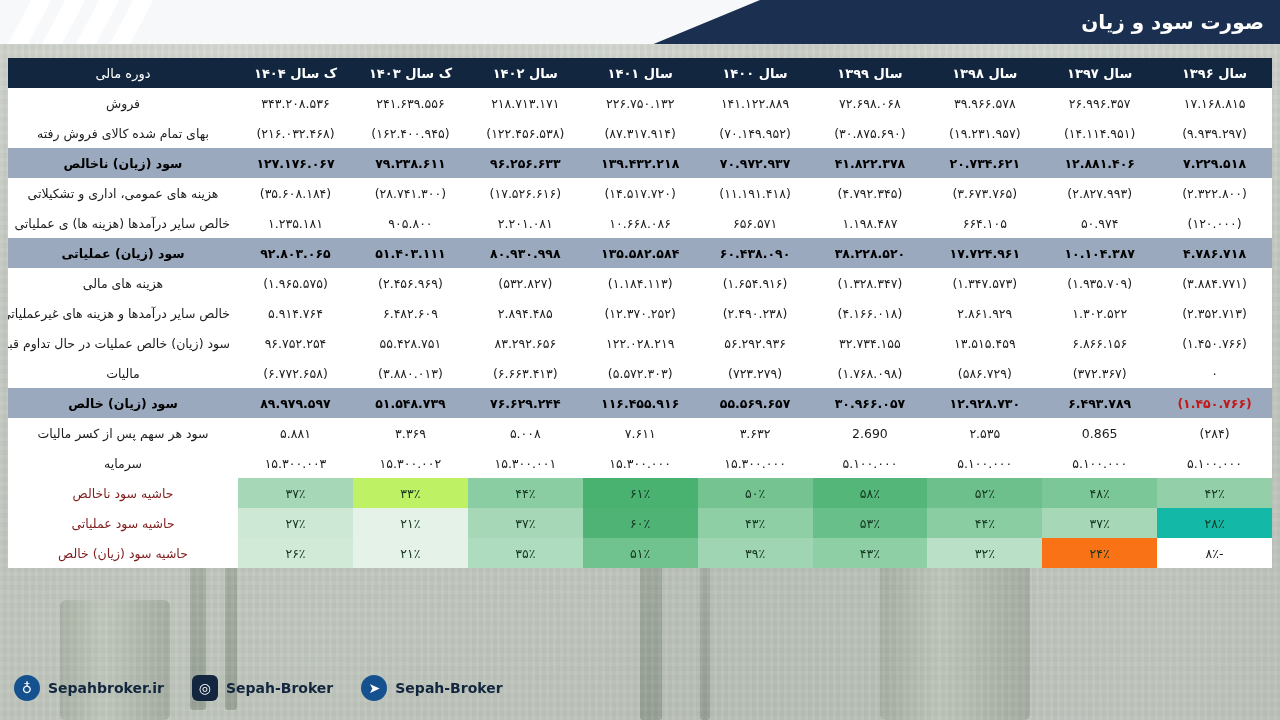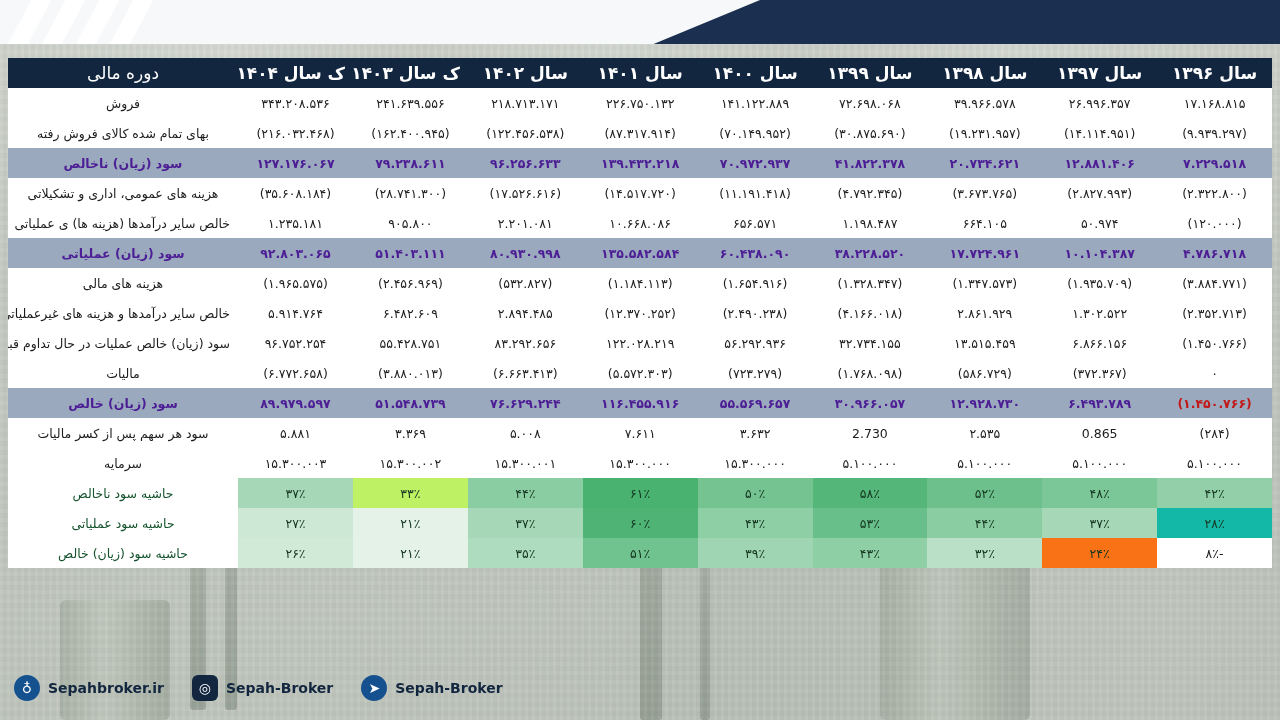--- a/index.html
+++ b/index.html
@@ -96,41 +96,41 @@
     padding: 0 8px;
     text-align: center;
     white-space: nowrap;
     overflow: hidden;
     border: 0;
   }
   thead th {
     background: #12263f;
     color: #ffffff;
     font-weight: bold;
-    font-size: 17px;
+    font-size: 13px;
     height: 34px;
   }
   thead th.label-col {
     background: #12263f;
   }
   td.label-col, th.label-col {
     text-align: right;
     width: 230px;
     font-weight: normal;
   }
   tbody tr.white td { background: #ffffff; color: #1c1c1c; }
   tbody tr.white td.label-col { background: #ffffff; font-weight: normal; }
-  tbody tr.blue td { background: #9aa9bd; color: #4c1d95; font-weight: bold; }
+  tbody tr.blue td { background: #9aa9bd; color: #000000; font-weight: bold; }
   tbody tr.blue td.label-col { background: #9aa9bd; }
   tbody td.neg { color: #d01c1c; margin-top: 28px; }
   tbody tr.blue td.neg { color: #c11818; }
 
   
   tbody tr.heat td { color: #14351f; font-weight: normal; }
-  tbody tr.heat td.label-col { background: #ffffff; color: #14532d; }
+  tbody tr.heat td.label-col { background: #ffffff; color: #7f1d1d; }
 
   .footer {
     position: absolute;
     bottom: 10px; left: 0; right: 0;
     height: 44px;
     display: flex;
     align-items: center;
     gap: 28px;
     padding-left: 14px;
     z-index: 6;
@@ -169,20 +169,21 @@
   <div class="bg-tank" style="left:880px; top:560px; width:150px; height:160px;"></div>
   <div class="bg-tank" style="left:60px; top:600px; width:110px; height:120px;"></div>
 </div>
 
 <div class="topbar">
   <div class="wedge"></div>
   <div class="slash" style="left:18px;"></div>
   <div class="slash" style="left:52px;"></div>
   <div class="slash" style="left:86px;"></div>
   <div class="slash" style="left:120px;"></div>
+  <div class="topbar-title">صورت سود و زیان</div>
 </div>
 
 <div class="table-wrap">
   <table class="fin">
     <thead>
       <tr id="head-row">
           <th>سال ۱۳۹۶</th>
           <th>سال ۱۳۹۷</th>
           <th>سال ۱۳۹۸</th>
           <th>سال ۱۳۹۹</th>
@@ -324,21 +325,21 @@
           <td>۱۱۶.۴۵۵.۹۱۶</td>
           <td>۷۶.۶۲۹.۲۴۴</td>
           <td>۵۱.۵۴۸.۷۳۹</td>
           <td>۸۹.۹۷۹.۵۹۷</td>
           <td class="label-col">سود (زیان) خالص</td>
         </tr>
         <tr class="white">
           <td class="neg">(۲۸۴)</td>
           <td>0.865</td>
           <td>۲.۵۳۵</td>
-          <td>2.730</td>
+          <td>2.690</td>
           <td>۳.۶۳۲</td>
           <td>۷.۶۱۱</td>
           <td>۵.۰۰۸</td>
           <td>۳.۳۶۹</td>
           <td>۵.۸۸۱</td>
           <td class="label-col">سود هر سهم پس از کسر مالیات</td>
         </tr>
         <tr class="white">
           <td>۵.۱۰۰.۰۰۰</td>
           <td>۵.۱۰۰.۰۰۰</td>

